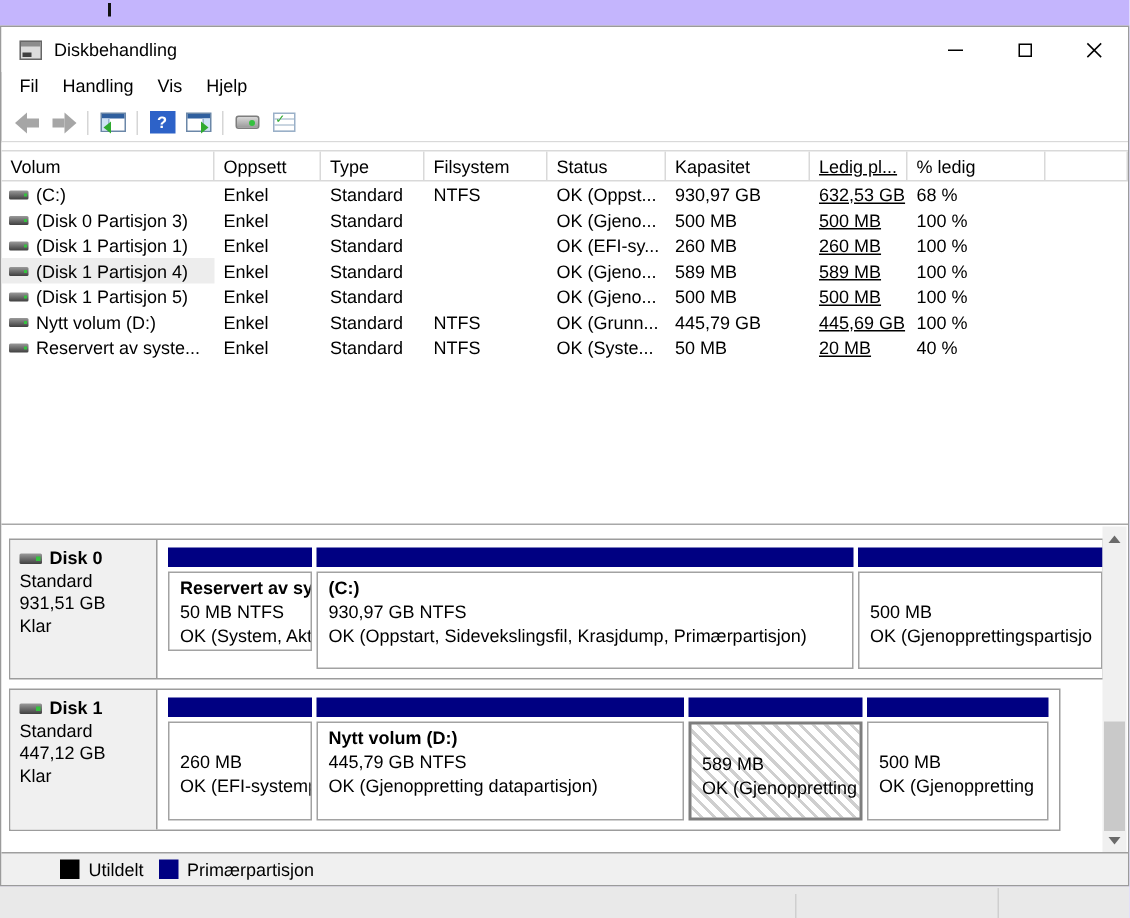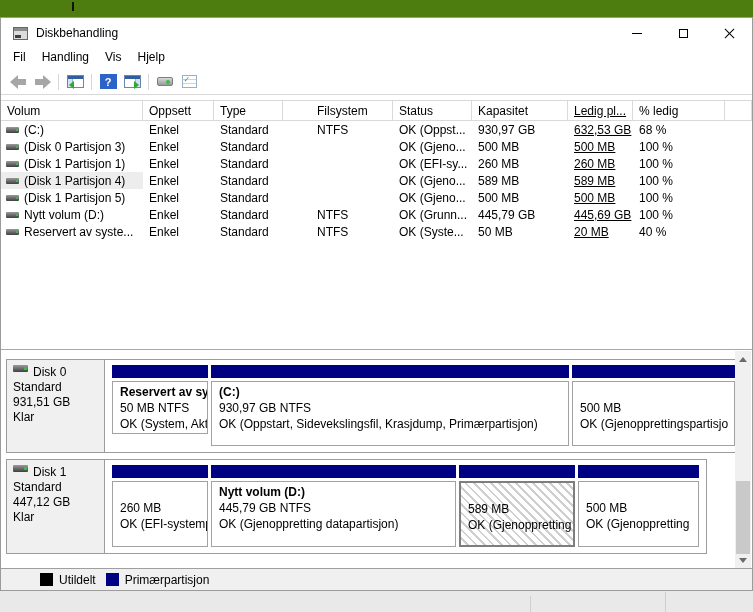--- a/index.html
+++ b/index.html
@@ -1,18 +1,18 @@
 <!DOCTYPE html>
 <html><head>
 <meta charset="utf-8">
 <style>
   * { margin:0; padding:0; box-sizing:border-box; }
   html,body { width:753px; height:612px; }
   body { font-family:"Liberation Sans", sans-serif; background:#ffffff; color:#000; }
-  .screen { position:relative; width:753px; height:612px; background:#4d7c0f; overflow:hidden; }
+  .screen { position:relative; width:753px; height:612px; background:#c4b5fd; overflow:hidden; }
 
   
   .cursor-artifact { position:absolute; left:72px; top:2px; width:2px; height:9px; background:#111; }
 
   
   .window { position:absolute; left:0; top:17px; width:753px; height:574px;
             border:1px solid #9b9b9b; background:#fff; display:flex; flex-direction:column; }
 
   
   .titlebar { height:30px; display:flex; align-items:center; padding-left:12px; background:#fff; flex:0 0 auto; }
@@ -56,37 +56,37 @@
   .props::after { content:"✓"; position:absolute; left:1px; top:-1px; font-size:8px; color:#2faa2f; }
 
   
   .list-pane { flex:0 0 254px; background:#fff; overflow:hidden; }
   .list-gap { height:5px; background:#fff; }
   .lv-header { display:flex; height:21px; border-top:1px solid #d9d9d9; border-bottom:1px solid #d9d9d9; font-size:12px; }
   .lv-header .hc { display:flex; align-items:center; padding-left:6px; border-right:1px solid #d9d9d9; overflow:hidden; white-space:nowrap; }
   .lv-row { display:flex; height:17px; font-size:12px; align-items:center; }
   .cell { padding-left:6px; overflow:hidden; white-space:nowrap; height:100%; display:flex; align-items:center; }
   .c0 { width:142px; padding-left:3px; }
-  .c1 { width:71px;text-align:right; } .c2 { width:69px; } .c3 { width:82px;margin-left:28px; } .c4 { width:79px; }
+  .c1 { width:71px;text-align:right; } .c2 { width:69px; } .c3 { width:82px; } .c4 { width:79px; }
   .c5 { width:96px; } .c6 { width:65px;text-decoration:underline; } .c7 { width:92px; } .c8 { flex:1; }
   .hl { background:#ededed; }
   .vol-icon { flex:0 0 13px; width:13px; height:6px; margin:0 5px 0 2px; border-radius:1px;
               background:linear-gradient(#9a9a9a,#3f3f3f); position:relative; }
   .vol-icon::after { content:""; position:absolute; right:1px; top:2px; width:2px; height:2px; background:#35c13f; }
 
   .split-line { flex:0 0 2px; background:#fff; border-top:1px solid #a8a8a8; }
 
   
   .bottom-pane { flex:0 0 217px; position:relative; background:#fff; }
   .disk-row { position:absolute; border:1px solid #9c9c9c; background:#fff; }
   .disk-row.d0 { left:5px; top:8px;   width:730px; height:94px; }
   .disk-row.d1 { left:5px; top:108px; width:701px; height:95px; }
   .disk-label { position:absolute; left:0; top:0; bottom:0; width:98px; background:#f0f0f0;
                 border-right:1px solid #9c9c9c; padding:5px 6px; font-size:12px; line-height:15px; }
-  .disk-label .dname { font-weight:normal; display:flex; align-items:flex-start; }
+  .disk-label .dname { font-weight:bold; display:flex; align-items:center; }
   .disk-icon { width:15px; height:7px; margin-right:5px; border-radius:1px;
                background:linear-gradient(#9a9a9a,#3f3f3f); position:relative; display:inline-block; }
   .disk-icon::after { content:""; position:absolute; right:1px; top:2px; width:3px; height:3px; background:#35c13f; }
   .part { position:absolute; }
   .part .bar { position:absolute; left:0; right:0; top:5px; height:13px; background:#000082; }
   .part .box { position:absolute; left:0; right:0; top:21px; bottom:6px; border:1px solid #a2a2a2; background:#fff;
                padding:2px 0 0 7px; font-size:12px; line-height:16px; overflow:hidden; }
   .part .box div { white-space:nowrap; overflow:hidden; }
   .part .pname { font-weight:bold; min-height:16px; }
   .part.sel .box { border:2px solid #7e7e7e;

